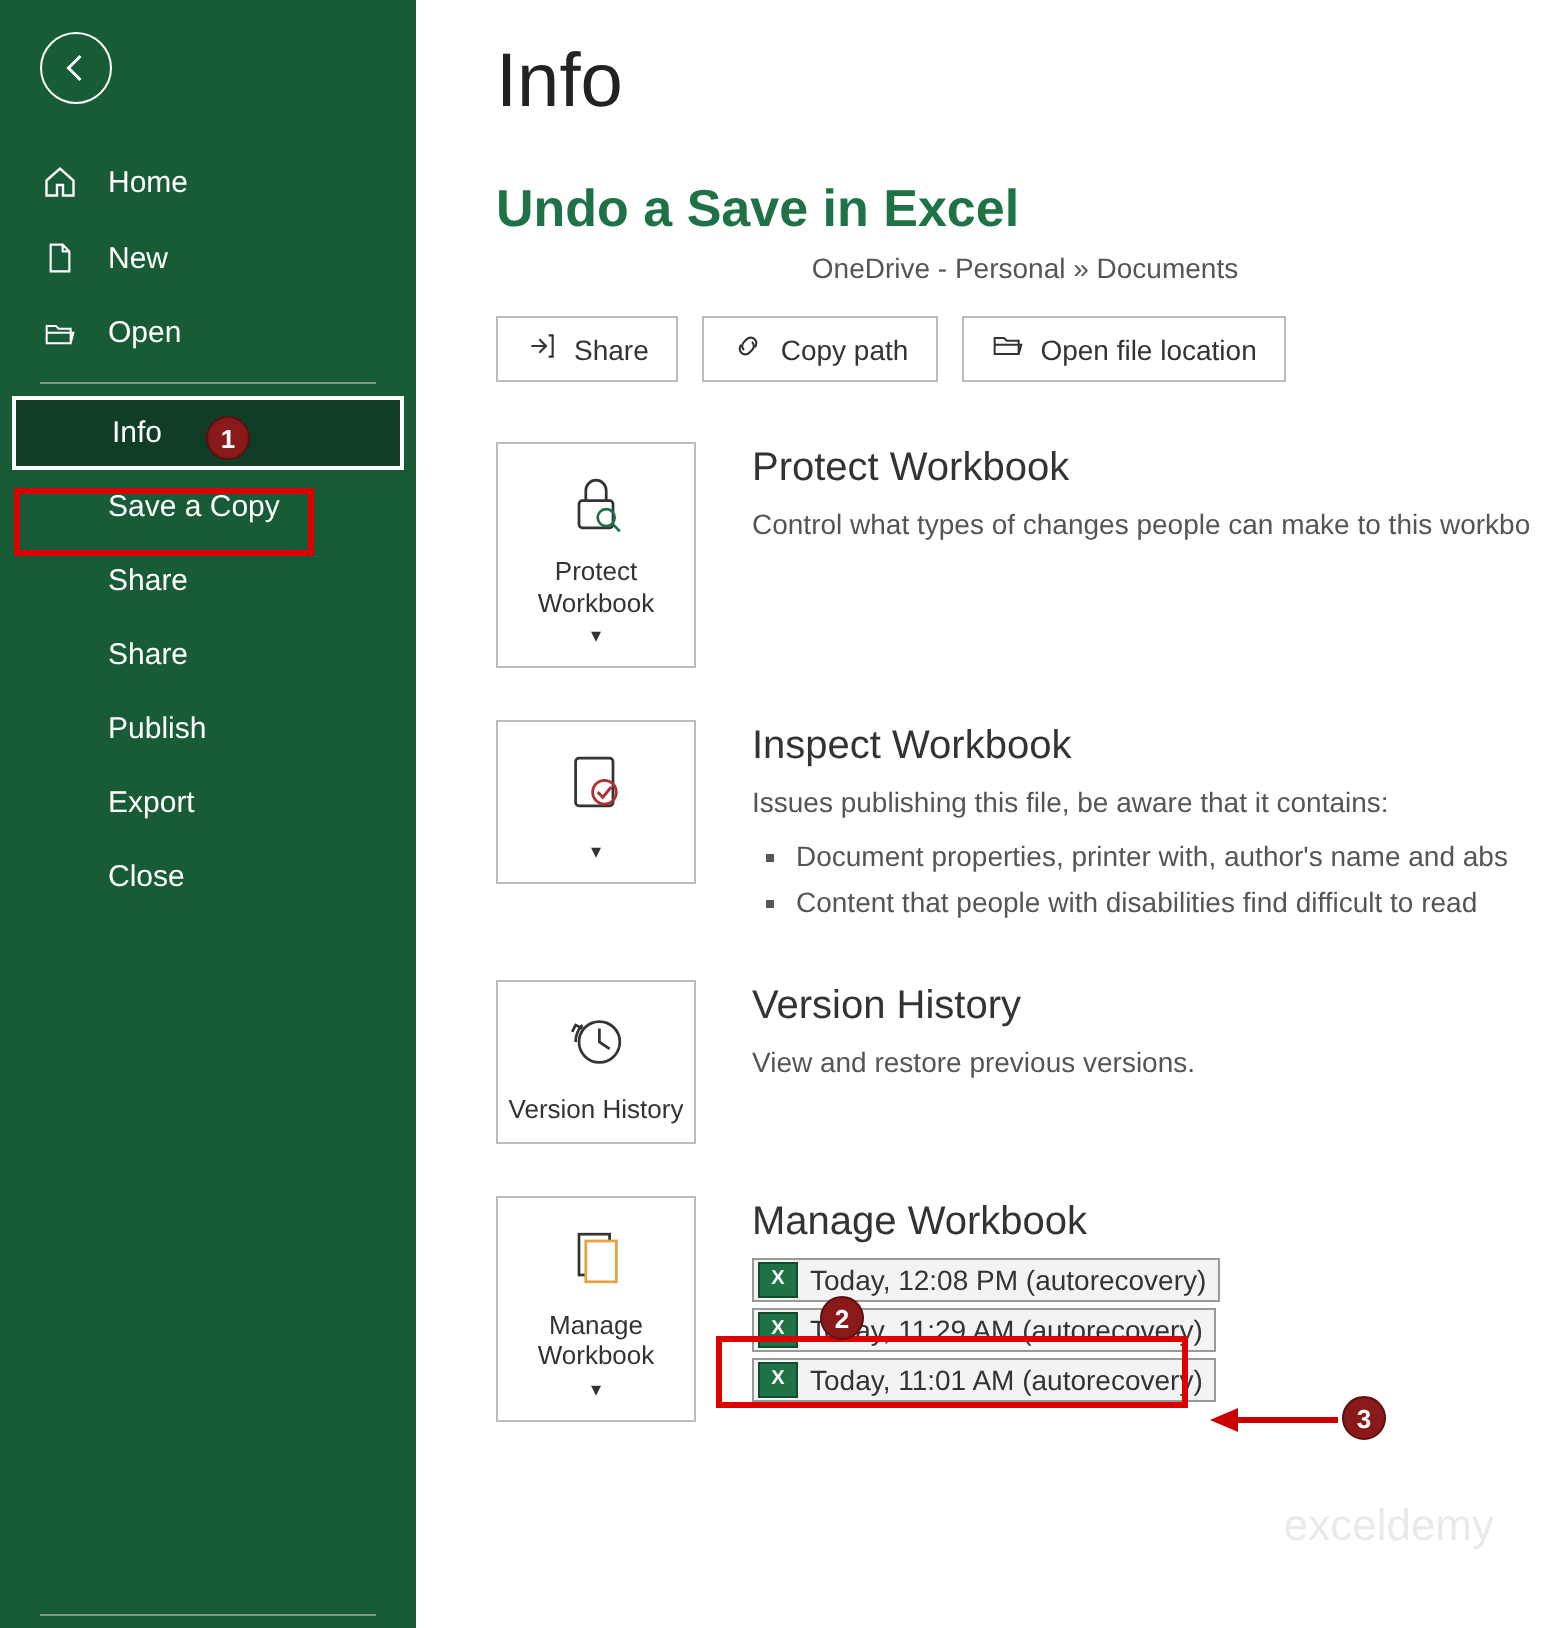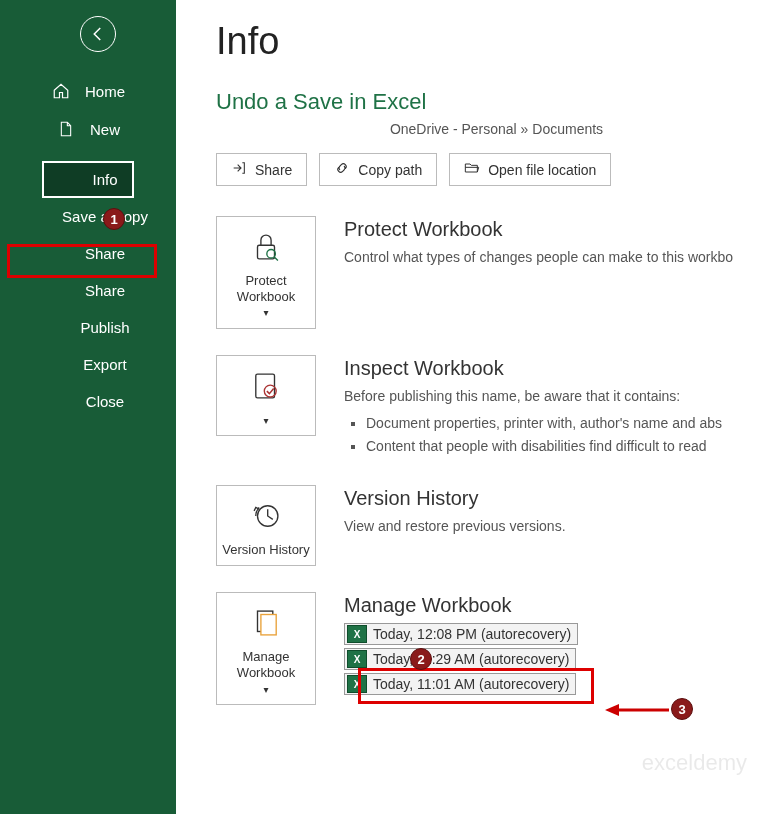--- a/index.html
+++ b/index.html
@@ -1,28 +1,28 @@
 <!DOCTYPE html>
 <html><head>
 <meta charset="utf-8">
 <style>
   * { box-sizing: border-box; margin: 0; padding: 0; }
   body { font-family: "Segoe UI", Arial, sans-serif; font-size: 14px; color: #333; background: #fff; width: 777px; height: 814px; overflow: hidden; position: relative; }
   .container { display: flex; height: 100%; }
-  .sidebar { width: 176px; background: #185c37; color: #fff; display: flex; flex-direction: column; padding-top: 16px; align-items: center; }
+  .sidebar { width: 208px; background: #185c37; color: #fff; display: flex; flex-direction: column; padding-top: 16px; }
   .back-btn { width: 36px; height: 36px; border: 1.5px solid #fff; border-radius: 50%; display: flex; align-items: center; justify-content: center; margin-left: 20px; margin-bottom: 20px; cursor: pointer; }
   .back-btn svg { width: 18px; height: 18px; }
   .nav-item { display: flex; align-items: center; padding: 10px 20px; cursor: pointer; font-size: 15px; }
   .nav-item.selected { background: #0f3d25; border: 2px solid #fff; margin: 0 6px; padding: 8px 14px; position: relative; }
   .nav-item .icon { width: 20px; margin-right: 14px; display: flex; align-items: center; justify-content: center; }
   .nav-item .label {}
   .nav-divider { border-top: 1px solid rgba(255,255,255,0.4); margin: 6px 20px; }
   .main { flex: 1; padding: 20px 0 20px 40px; overflow: hidden; }
   .page-title { font-size: 38px; font-weight: 300; color: #222; margin-bottom: 26px; }
-  .doc-title { font-size: 22px; font-weight: 400; color: #1f7246; margin-bottom: 6px; }
+  .doc-title { font-size: 26px; font-weight: 700; color: #1f7246; margin-bottom: 6px; }
   .breadcrumb { font-size: 14px; color: #555; margin-bottom: 16px; text-align: center; }
   .toolbar { display: flex; gap: 12px; margin-bottom: 30px; }
   .tool-btn { border: 1px solid #bbb; background: #fff; padding: 6px 14px; display: flex; align-items: center; gap: 8px; cursor: pointer; font-size: 14px; color: #333; }
   .tool-btn svg { width: 16px; height: 16px; }
   .section { display: flex; gap: 28px; margin-bottom: 26px; align-items: flex-start; }
   .big-btn { width: 100px; border: 1px solid #bbb; background: #fff; padding: 10px 4px 8px; text-align: center; cursor: pointer; font-size: 13px; color: #333; line-height: 1.2; }
   .big-btn .big-icon { height: 40px; display: flex; align-items: center; justify-content: center; margin-bottom: 6px; }
   .big-btn .big-icon svg { width: 34px; height: 34px; }
   .big-btn .caret { font-size: 10px; }
   .section-body { flex: 1; padding-top: 2px; }
@@ -59,20 +59,28 @@
       <span class="label">Home</span>
     </div>
     <div class="nav-item">
       <span class="icon">
           <svg viewBox="0 0 24 24" width="16" height="18">
             <path d="M5 2 H14 L19 7 V22 H5 Z M14 2 V7 H19" fill="none" stroke="#fff" stroke-width="1.6"></path>
           </svg>
         </span>
       <span class="label">New</span>
     </div>
+    <div class="nav-item">
+      <span class="icon">
+          <svg viewBox="0 0 24 24" width="18" height="16">
+            <path d="M2 6 H9 L11 8 H20 V19 H2 Z M2 11 H22 L20 19 H2 Z" fill="none" stroke="#fff" stroke-width="1.5"></path>
+          </svg>
+        </span>
+      <span class="label">Open</span>
+    </div>
     <div class="nav-divider"></div>
     <div class="nav-item selected">
       <span class="icon"></span>
       <span class="label">Info</span>
     </div>
     <div class="nav-item">
       <span class="icon"></span>
       <span class="label">Save a Copy</span>
     </div>
     <div class="nav-item">
@@ -151,21 +159,21 @@
               <rect x="8" y="6" width="22" height="28" rx="2" fill="none" stroke="#333" stroke-width="1.6"></rect>
               <circle cx="25" cy="26" r="7" fill="none" stroke="#a33" stroke-width="1.6"></circle>
               <path d="M21 26 l3 3 l5 -6" fill="none" stroke="#a33" stroke-width="1.8"></path>
             </svg>
         </div>
         <span class="caret">▾</span>
       </div>
       <div class="section-body">
         <div class="section-title">Inspect Workbook</div>
         <div class="section-desc">
-          <span>Before publishing this name, be aware that it contains:</span>
+          <span>Issues publishing this file, be aware that it contains:</span>
           <ul>
             <li>Document properties, printer with, author's name and abs</li>
             <li>Content that people with disabilities find difficult to read</li>
           </ul>
         </div>
       </div>
     </div>
 
     <div class="section">
       <div class="big-btn">

